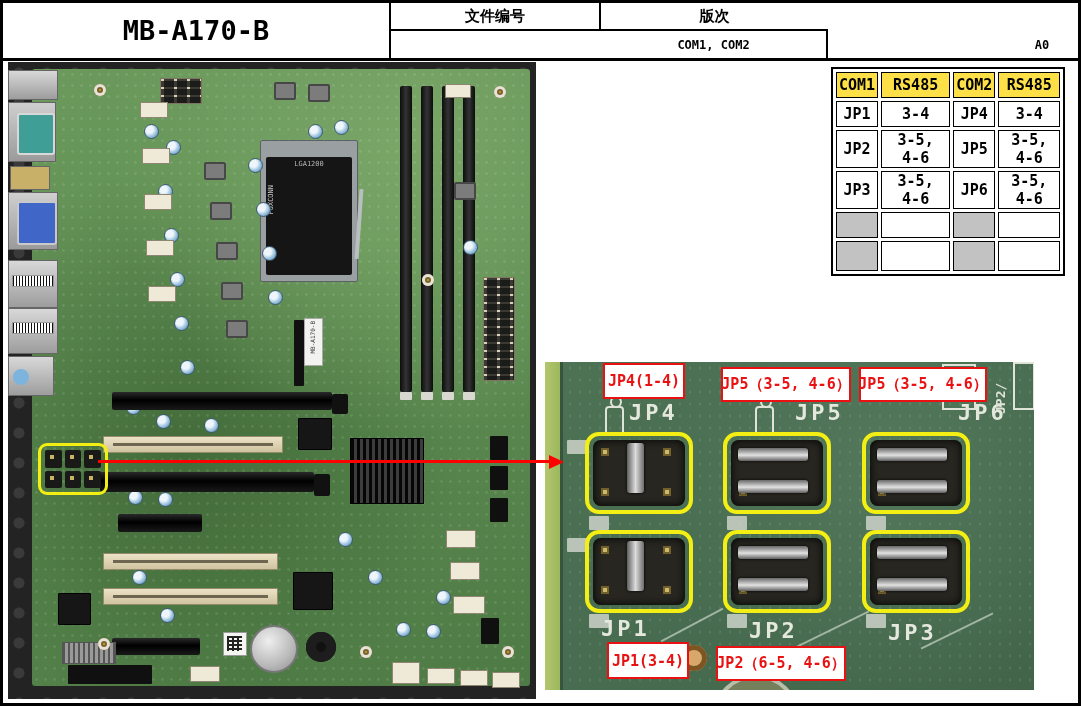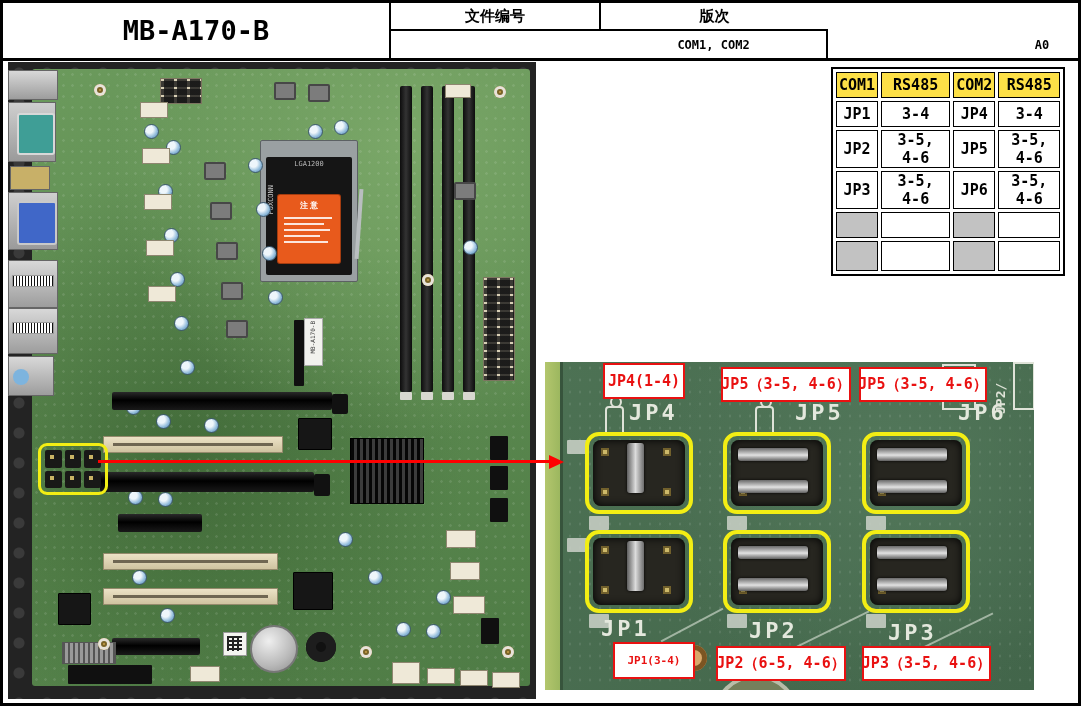--- a/index.html
+++ b/index.html
@@ -202,28 +202,20 @@
       <div class="latch" style="left:392px;top:330px;"></div>
       <div class="latch" style="left:413px;top:330px;"></div>
       <div class="latch" style="left:434px;top:330px;"></div>
       <div class="latch" style="left:455px;top:330px;"></div>
     </div>
 
     <div class="cpu-frame">
       <div class="cpu-body">
         <div style="position:absolute;top:3px;width:100%;text-align:center;font-size:7px;color:#b5b5b5;font-family:'DejaVu Sans Mono',monospace;">LGA1200</div>
         <div class="vtxt" style="position:absolute;left:1px;top:28px;font-size:7px;color:#c5c5c5;font-family:'DejaVu Sans Mono',monospace;">FOXCONN</div>
-        <div class="cpu-sticker">
-          <div style="position:absolute;top:5px;width:100%;text-align:center;font-size:8px;color:#fff;font-weight:700;">注 意</div>
-          <div class="sline" style="top:22px;width:48px;"></div>
-          <div class="sline" style="top:28px;width:40px;"></div>
-          <div class="sline" style="top:34px;width:46px;"></div>
-          <div class="sline" style="top:40px;width:36px;"></div>
-          <div class="sline" style="top:46px;width:44px;"></div>
-        </div>
       </div>
       <div style="position:absolute;right:-4px;top:48px;width:4px;height:70px;background:#b9bec0;transform:rotate(4deg);"></div>
     </div>
 
     <div class="atx" style="left:152px;top:16px;width:40px;height:24px;"></div>
     <div class="atx" style="left:475px;top:215px;width:30px;height:102px;"></div>
     <div class="wconn" style="left:437px;top:22px;width:26px;height:14px;"></div>
 
     <div class="kconn" style="left:286px;top:258px;width:10px;height:66px;"></div>
     <div style="position:absolute;left:296px;top:256px;width:17px;height:46px;background:#f2f2ee;border:1px solid #aaa;overflow:hidden;">
@@ -409,18 +401,17 @@
     <div class="silk" style="left:343px;top:258px;">JP3</div>
     <div class="trace" style="left:112px;top:262px;width:70px;transform:rotate(-28deg);"></div>
     <div class="trace" style="left:248px;top:266px;width:80px;transform:rotate(-26deg);"></div>
     <div class="trace" style="left:372px;top:268px;width:80px;transform:rotate(-26deg);"></div>
     <div class="copper" style="left:136px;top:283px;"></div>
     <div class="bigpad" style="left:168px;top:312px;"></div>
 
     <div class="callout" style="left:58px;top:1px;width:78px;height:32px;font-size:15px;">JP4(1-4)</div>
     <div class="callout" style="left:176px;top:5px;width:126px;height:31px;font-size:15px;">JP5（3-5, 4-6）</div>
     <div class="callout" style="left:314px;top:5px;width:124px;height:31px;font-size:15px;">JP5（3-5, 4-6）</div>
-    <div class="callout" style="left:68px;top:280px;width:78px;height:33px;font-size:11px;">JP1(3-4)</div>
+    <div class="callout" style="left:62px;top:280px;width:78px;height:33px;font-size:15px;">JP1(3-4)</div>
     <div class="callout" style="left:171px;top:284px;width:126px;height:31px;font-size:15px;">JP2（6-5, 4-6）</div>
-    <div class="callout" style="left:317px;top:284px;width:125px;height:31px;font-size:15px;">JP3（3-5, 4-6）</div>
   </div>
 
 </div>
 
 </body></html>

